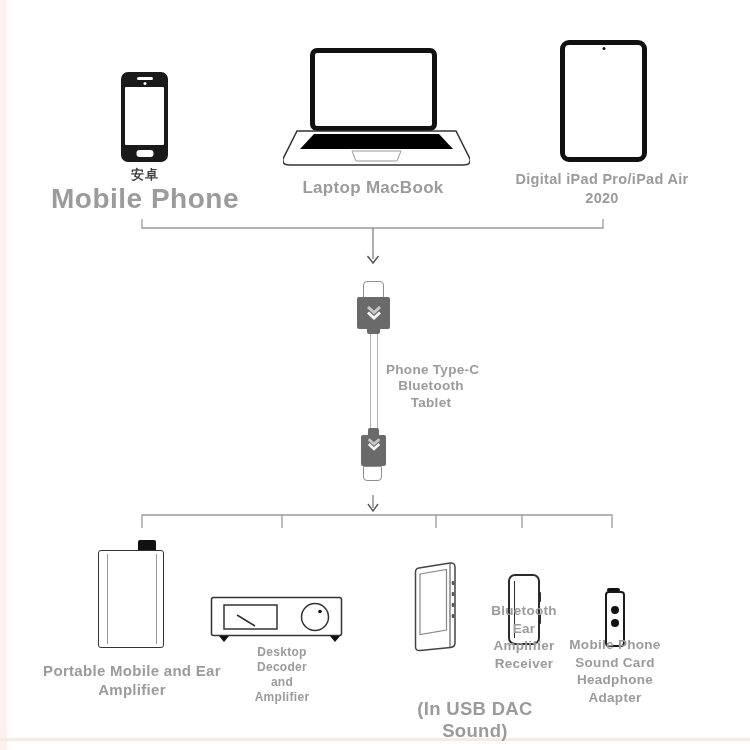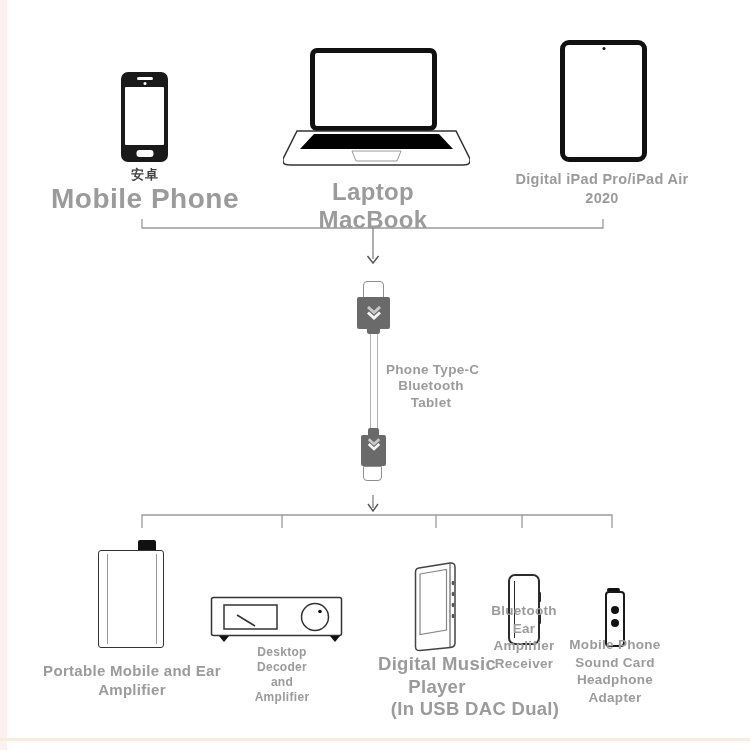--- a/index.html
+++ b/index.html
@@ -8,21 +8,21 @@
     font-family:"Liberation Sans","DejaVu Sans",sans-serif;
   }
   .edge-left{position:absolute;left:0;top:0;width:7px;height:750px;background:var(--edge_tint,#fcf0f0);}
   .edge-bottom{position:absolute;left:0;top:738px;width:750px;height:3px;background:var(--bottom_line,#f5ecdf);}
   .lines{position:absolute;left:0;top:0;width:750px;height:750px;pointer-events:none;}
 
   .lbl{position:absolute;font-weight:bold;color:var(--label,#9b9b9b);text-align:center;letter-spacing:.3px;}
   .lbl span{display:block;white-space:nowrap;}
   .lbl-android{left:105px;top:166px;width:80px;font-size:13px;font-weight:600;color:#404040;letter-spacing:1px;}
   .lbl-phone{left:19px;top:183px;width:252px;font-size:28px;letter-spacing:.5px;}
-  .lbl-laptop{left:283px;top:178px;width:180px;font-size:24px;}
+  .lbl-laptop{left:283px;top:178px;width:180px;font-size:17px;}
   .lbl-tablet{left:492px;top:170px;width:220px;font-size:14.5px;line-height:1.32;}
   .lbl-cable{left:386px;top:362px;width:90px;font-size:13.5px;line-height:1.22;}
   .lbl-portable{left:32px;top:662px;width:200px;font-size:15px;line-height:1.24;}
   .lbl-desktop{left:222px;top:645px;width:120px;font-size:12px;line-height:1.25;}
   .lbl-player{left:347px;top:652px;width:180px;font-size:18.5px;line-height:1.25;}
   .lbl-dac{left:385px;top:698px;width:180px;font-size:18.5px;}
   .lbl-bt{left:464px;top:602px;width:120px;font-size:13.5px;line-height:1.3;text-align:center;}
   .lbl-sc{left:553px;top:636px;width:124px;font-size:13.5px;line-height:1.3;}
 
   
@@ -178,25 +178,21 @@
 
   <svg class="abs" style="left:410px;top:560px;" width="52" height="94" viewBox="0 0 52 94">
     <path d="M9,8 L40,3 Q45,2.5 45,7 L45,83 Q45,87 40.5,87.5 L10,90.5 Q5.5,91 5.5,86.5 L5.5,12 Q5.5,8.5 9,8 Z" fill="#fff" stroke="#444" stroke-width="1.5" stroke-linejoin="round"></path>
     <line x1="40" y1="3.5" x2="40" y2="88" stroke="#444" stroke-width="1"></line>
     <path d="M10,14 L36.5,9.5 L36.5,70 L10,74.5 Z" fill="none" stroke="#888" stroke-width="1.2"></path>
     <ellipse cx="43" cy="23" rx="1.4" ry="2.2" fill="#555"></ellipse>
     <ellipse cx="43" cy="34" rx="1.4" ry="2.2" fill="#555"></ellipse>
     <ellipse cx="43" cy="45" rx="1.4" ry="2.2" fill="#555"></ellipse>
     <ellipse cx="43" cy="56" rx="1.4" ry="2.2" fill="#555"></ellipse>
   </svg>
-  <div class="lbl lbl-player">
-    <span>Digital Music</span>
-    <span>Player</span>
-  </div>
-  <div class="lbl lbl-dac">(In USB DAC Dual)</div>
+  <div class="lbl lbl-dac">(In USB DAC Sound)</div>
 
   <div class="btrx">
     <div class="panel"></div>
     <div class="btn1"></div>
     <div class="btn2"></div>
   </div>
   <div class="lbl lbl-bt">
     <span>Bluetooth</span>
     <span>Ear</span>
     <span>Amplifier</span>

